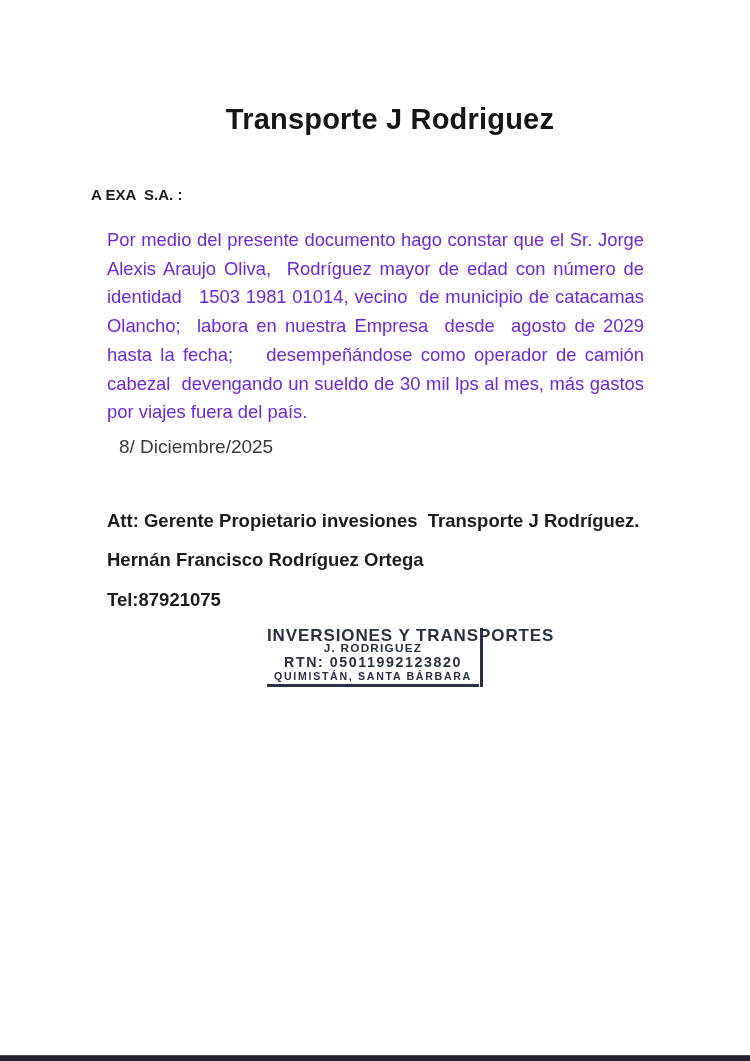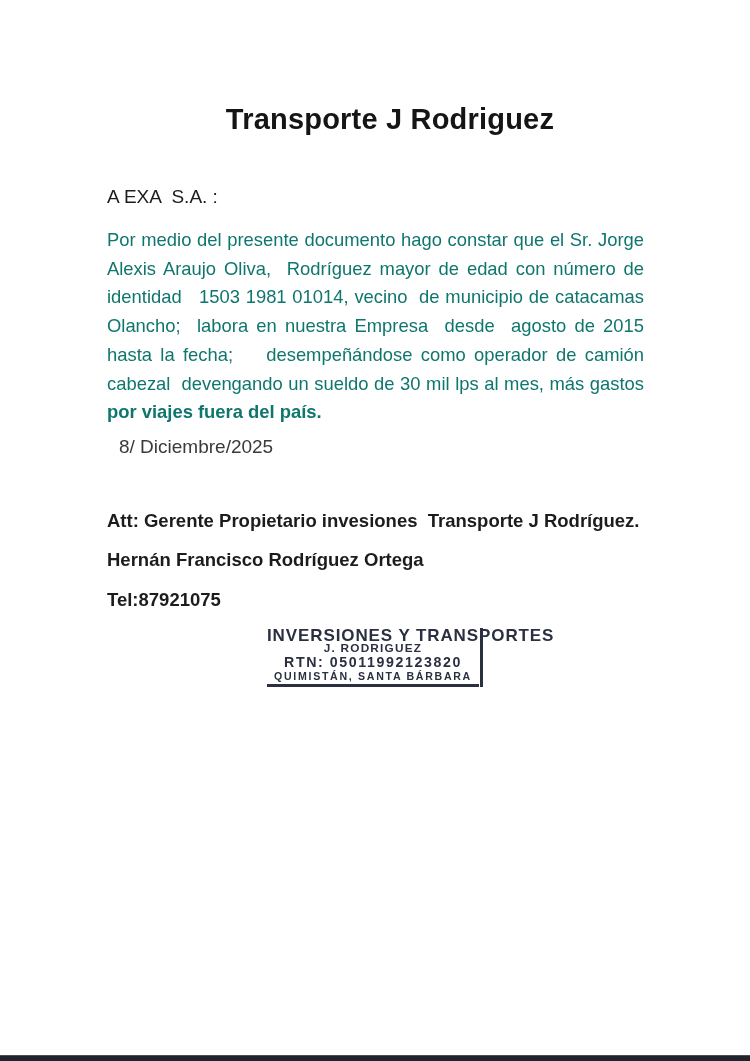--- a/index.html
+++ b/index.html
@@ -23,44 +23,43 @@
     margin: 15px;
     text-align: center;
     font-size: 29px;
     font-weight: bold;
     color: #151515;
     letter-spacing: 0.2px;
   }
   .salutation {
     position: absolute;
     top: 186px;
-    left: 107px;
-    font-size: 19px;
-    font-weight: normal;
+    left: 91px;
+    font-size: 15px;
+    font-weight: bold;
     color: #1c1c1c;
     white-space: pre-wrap;
   }
   .body-block {
     position: absolute;
     top: 226px;
     left: 107px;
     width: 537px;
     font-size: 18.4px;
-    color: #0f766e;
+    color: #6d28d9;
   }
   .jline {
     line-height: 28.7px;
     white-space: pre-wrap;
     text-align: justify;
     text-align-last: justify;
   }
   .jline.last {
     text-align: left;
     text-align-last: left;
-    font-weight: bold;
   }
   .date-line {
     position: absolute;
     top: 436px;
     left: 119px;
     font-size: 19px;
     color: #3a3a3a;
     white-space: pre-wrap;
   }
   .att-line {
@@ -123,21 +122,21 @@
 <div class="page">
 
   <h1 class="doc-title">Transporte J Rodriguez</h1>
 
   <div class="salutation">A EXA  S.A. :</div>
 
   <div class="body-block">
     <div class="jline">Por medio del presente documento hago constar que el Sr. Jorge</div>
     <div class="jline">Alexis Araujo Oliva,  Rodríguez mayor de edad con número de</div>
     <div class="jline">identidad   1503 1981 01014, vecino  de municipio de catacamas</div>
-    <div class="jline">Olancho;  labora en nuestra Empresa  desde  agosto de 2015</div>
+    <div class="jline">Olancho;  labora en nuestra Empresa  desde  agosto de 2029</div>
     <div class="jline">hasta la fecha;    desempeñándose como operador de camión</div>
     <div class="jline">cabezal  devengando un sueldo de 30 mil lps al mes, más gastos</div>
     <div class="jline last">por viajes fuera del país.</div>
   </div>
 
   <div class="date-line">8/ Diciembre/2025</div>
 
   <div class="att-line">Att: Gerente Propietario invesiones  Transporte J Rodríguez.</div>
 
   <div class="center-col signatory">Hernán Francisco Rodríguez Ortega</div>

